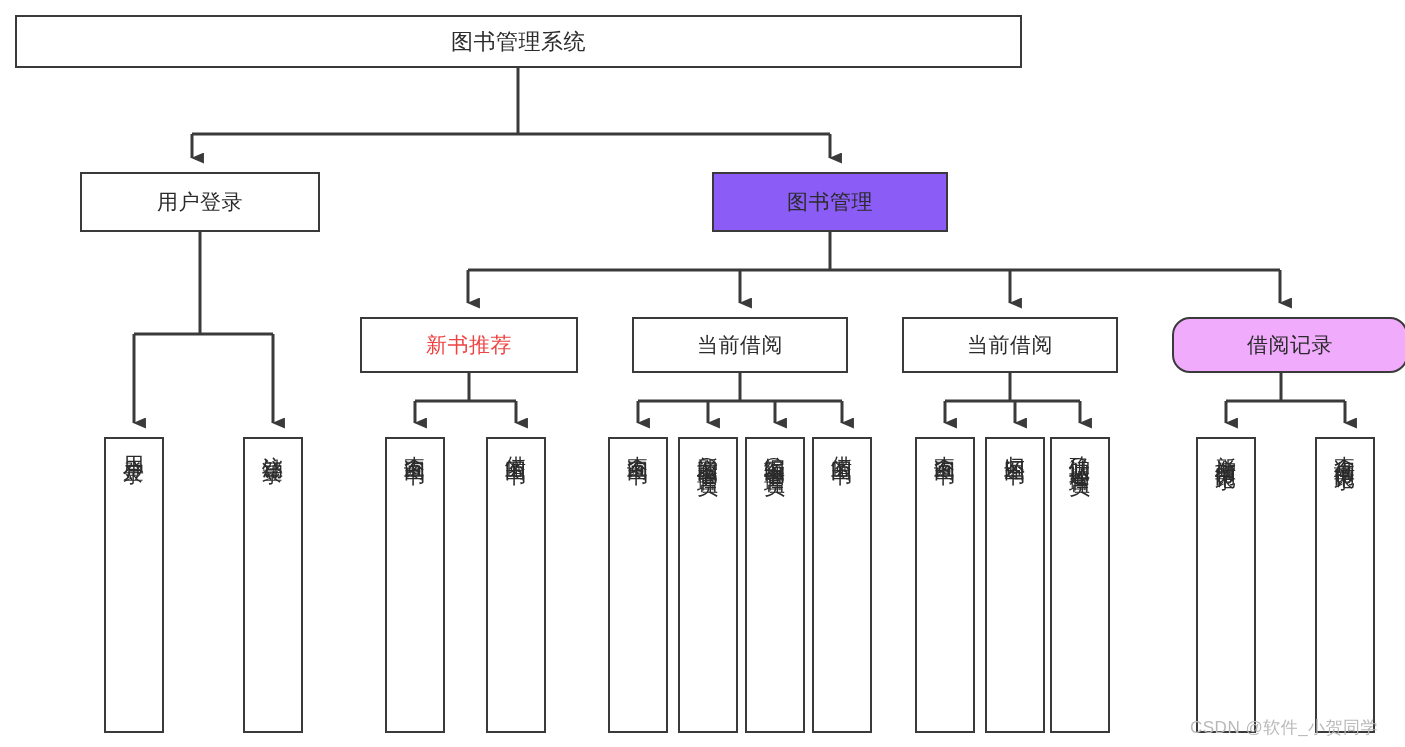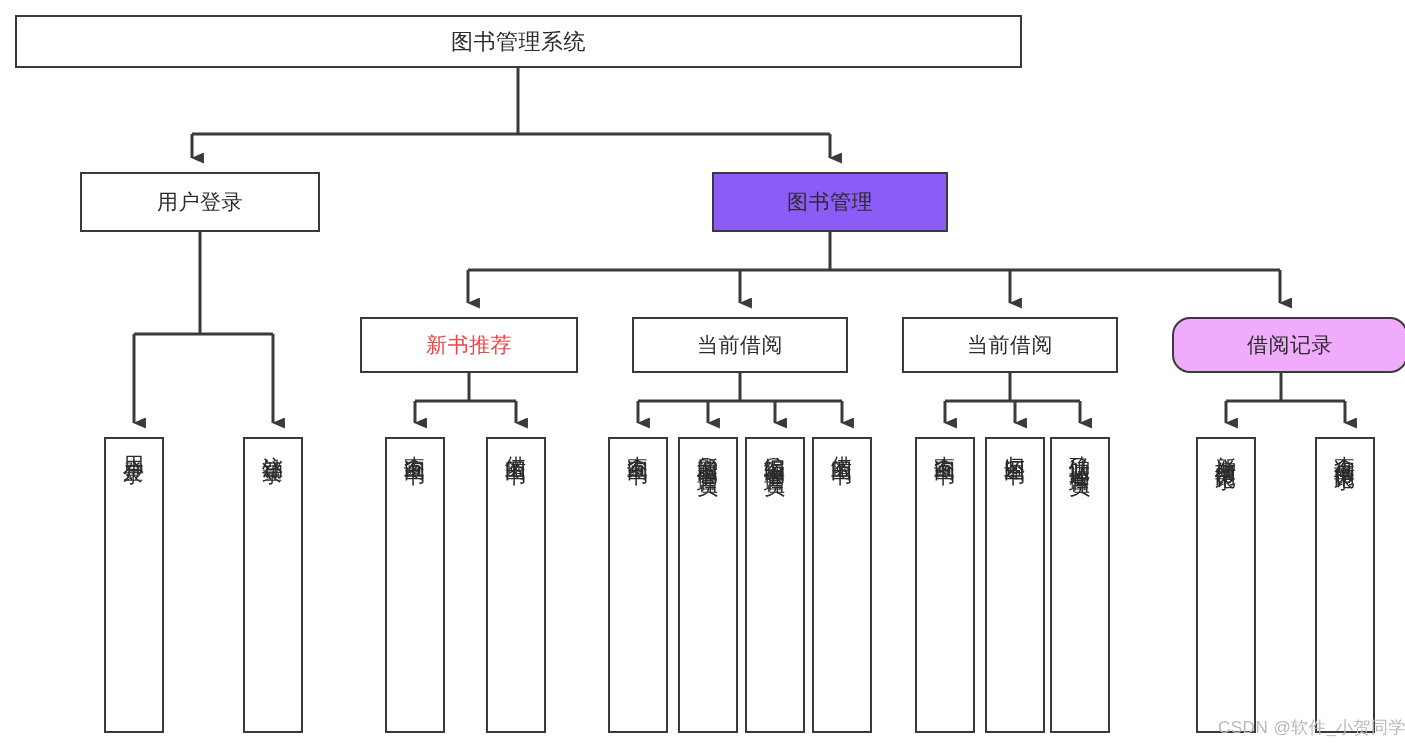--- a/index.html
+++ b/index.html
@@ -188,15 +188,15 @@
   <div class="node vert" style="left: 1050px; top: 437px; width: 60px; height: 296px; border-color: rgb(58, 58, 58); background: rgb(255, 255, 255); color: rgb(43, 43, 43);">
     <span class="label">确认归还（管理员）</span>
   </div>
   <div class="node vert" style="left: 1196px; top: 437px; width: 60px; height: 296px; border-color: rgb(58, 58, 58); background: rgb(255, 255, 255); color: rgb(43, 43, 43);">
     <span class="label">新增借阅记录</span>
   </div>
   <div class="node vert" style="left: 1315px; top: 437px; width: 60px; height: 296px; border-color: rgb(58, 58, 58); background: rgb(255, 255, 255); color: rgb(43, 43, 43);">
     <span class="label">查询借阅记录</span>
   </div>
 
-  <div class="watermark" style="left: 1190px; top: 716px; color: rgb(185, 185, 185); margin-left: 28px;">CSDN @软件_小贺同学</div>
+  <div class="watermark" style="left: 1190px; top: 716px; color: rgb(185, 185, 185);">CSDN @软件_小贺同学</div>
 
 </div>
 
 </body></html>

